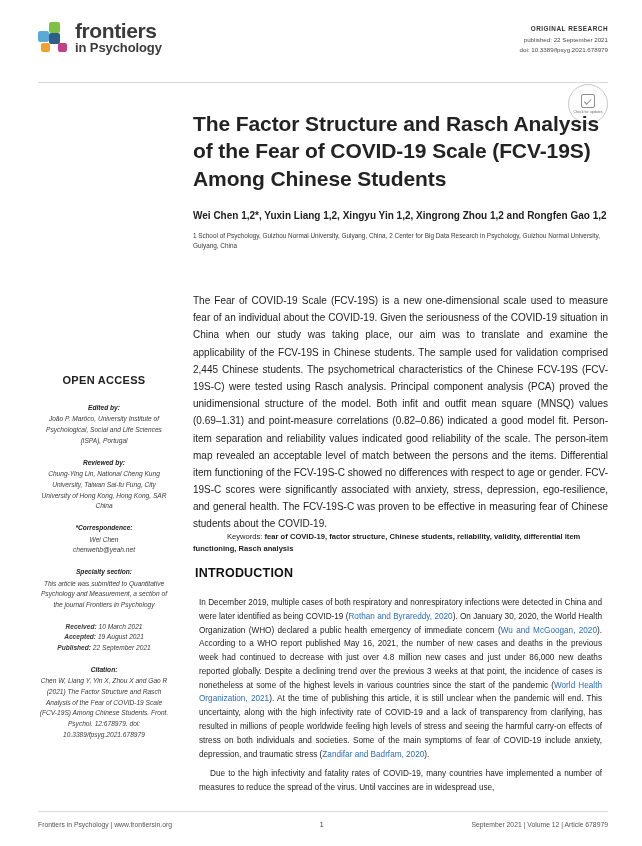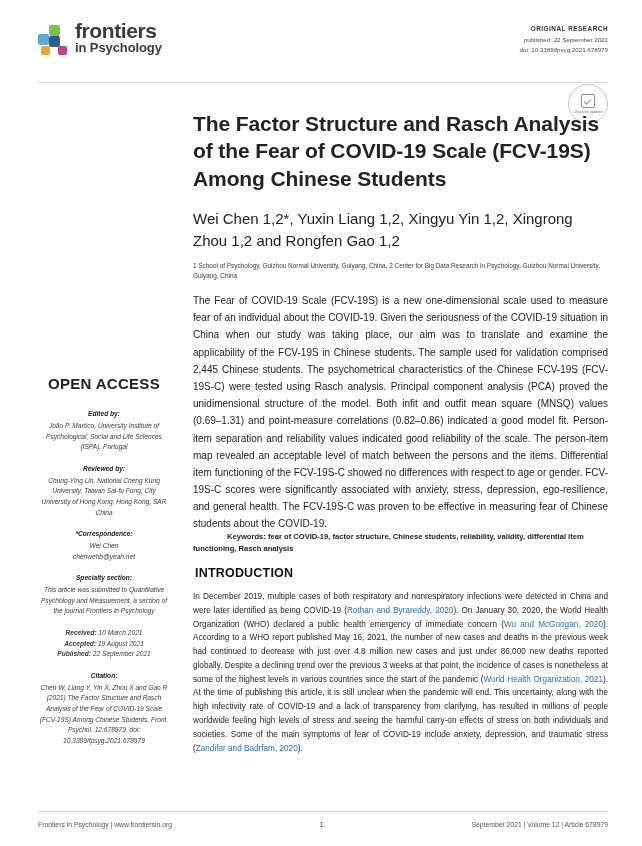--- a/index.html
+++ b/index.html
@@ -28,21 +28,21 @@
     top: 20px;
     left: 38px;
     right: 34px;
     height: 56px;
   }
   .logo-wrap {
     position: absolute;
     left: 0;
     top: 0;
     display: flex;
-    align-items: flex-end;
+    align-items: flex-start;
   }
   .logo-mark {
     width: 30px;
     height: 30px;
     position: relative;
     margin-right: 7px;
     margin-top: 2px;
   }
   .logo-mark span {
     position: absolute;
@@ -142,23 +142,23 @@
   }
   .paper-title {
     font-size: 21px;
     line-height: 1.3;
     font-weight: bold;
     color: #232323;
     margin: 0 0 16px 0;
     letter-spacing: -0.1px;
   }
   .authors {
-    font-size: 15px;
+    font-size: 10px;
     color: #222;
-    font-weight: normal;
+    font-weight: bold;
     line-height: 1.5;
     margin-bottom: 8px;
   }
   .affils {
     font-size: 6.4px;
     color: #3a3a3a;
     line-height: 1.65;
     margin-bottom: 0;
   }
 
@@ -177,21 +177,21 @@
     position: absolute;
     left: 193px;
     right: 34px;
     top: 531px;
     font-size: 7.6px;
     line-height: 1.6;
     color: #1d1d1d;
     font-weight: bold;
     text-align: left;
   }
-  .keywords .kw-label { font-weight: bold; padding-left: 34px; }
+  .keywords .kw-label { font-weight: normal; padding-left: 34px; }
 
   
   .intro-head {
     position: absolute;
     left: 195px;
     top: 566px;
     font-size: 12.5px;
     font-weight: bold;
     color: #111;
     letter-spacing: 0.2px;
@@ -199,37 +199,37 @@
   .intro-body {
     position: absolute;
     left: 193px;
     right: 34px;
     top: 590px;
     font-size: 8.2px;
     line-height: 1.68;
     color: #1d1d1d;
     text-align: justify;
   }
-  .intro-body p { margin: 0; }
+  .intro-body p { margin: 6px; }
   .intro-body p + p { text-indent: 11px; margin-top: 1px; }
   a.ref { color: #2a6ebb; text-decoration: none; }
 
   
   .sidebar {
     position: absolute;
     left: 38px;
     top: 372px;
     width: 132px;
     text-align: center;
     font-size: 6.6px;
     color: #333;
     line-height: 1.62;
   }
   .sidebar .oa {
-    font-size: 15px;
+    font-size: 11px;
     font-weight: bold;
     letter-spacing: 0.3px;
     color: #222;
     margin-bottom: 13px;
   }
   .sb-section { margin-bottom: 11px; }
   .sb-head {
     font-weight: bold;
     font-style: italic;
     color: #222;
@@ -303,20 +303,21 @@
   <div class="abstract">The Fear of COVID-19 Scale (FCV-19S) is a new one-dimensional scale used to measure fear of an individual about the COVID-19. Given the seriousness of the COVID-19 situation in China when our study was taking place, our aim was to translate and examine the applicability of the FCV-19S in Chinese students. The sample used for validation comprised 2,445 Chinese students. The psychometrical characteristics of the Chinese FCV-19S (FCV-19S-C) were tested using Rasch analysis. Principal component analysis (PCA) proved the unidimensional structure of the model. Both infit and outfit mean square (MNSQ) values (0.69–1.31) and point-measure correlations (0.82–0.86) indicated a good model fit. Person-item separation and reliability values indicated good reliability of the scale. The person-item map revealed an acceptable level of match between the persons and the items. Differential item functioning of the FCV-19S-C showed no differences with respect to age or gender. FCV-19S-C scores were significantly associated with anxiety, stress, depression, ego-resilience, and general health. The FCV-19S-C was proven to be effective in measuring fear of Chinese students about the COVID-19.</div>
 
   <div class="keywords">
     <span class="kw-label">Keywords:</span>
     <span>fear of COVID-19, factor structure, Chinese students, reliability, validity, differential item functioning, Rasch analysis</span>
   </div>
 
   <div class="intro-head">INTRODUCTION</div>
   <div class="intro-body">
     <p><span>In December 2019, multiple cases of both respiratory and nonrespiratory infections were detected in China and were later identified as being COVID-19 (</span><a class="ref" href="#">Rothan and Byrareddy, 2020</a><span>). On January 30, 2020, the World Health Organization (WHO) declared a public health emergency of immediate concern (</span><a class="ref" href="#">Wu and McGoogan, 2020</a><span>). According to a WHO report published May 16, 2021, the number of new cases and deaths in the previous week had continued to decrease with just over 4.8 million new cases and just under 86,000 new deaths reported globally. Despite a declining trend over the previous 3 weeks at that point, the incidence of cases is nonetheless at some of the highest levels in various countries since the start of the pandemic (</span><a class="ref" href="#">World Health Organization, 2021</a><span>). At the time of publishing this article, it is still unclear when the pandemic will end. This uncertainty, along with the high infectivity rate of COVID-19 and a lack of transparency from clarifying, has resulted in millions of people worldwide feeling high levels of stress and seeing the harmful carry-on effects of stress on both individuals and societies. Some of the main symptoms of fear of COVID-19 include anxiety, depression, and traumatic stress (</span><a class="ref" href="#">Zandifar and Badrfam, 2020</a><span>).</span></p>
+    <p>Due to the high infectivity and fatality rates of COVID-19, many countries have implemented a number of measures to reduce the spread of the virus. Until vaccines are in widespread use,</p>
   </div>
 
   <div class="sidebar">
     <div class="oa">OPEN ACCESS</div>
 
     <div class="sb-section">
       <div class="sb-head">Edited by:</div>
       <div class="sb-body">João P. Marôco, University Institute of Psychological, Social and Life Sciences (ISPA), Portugal</div>
     </div>
 

